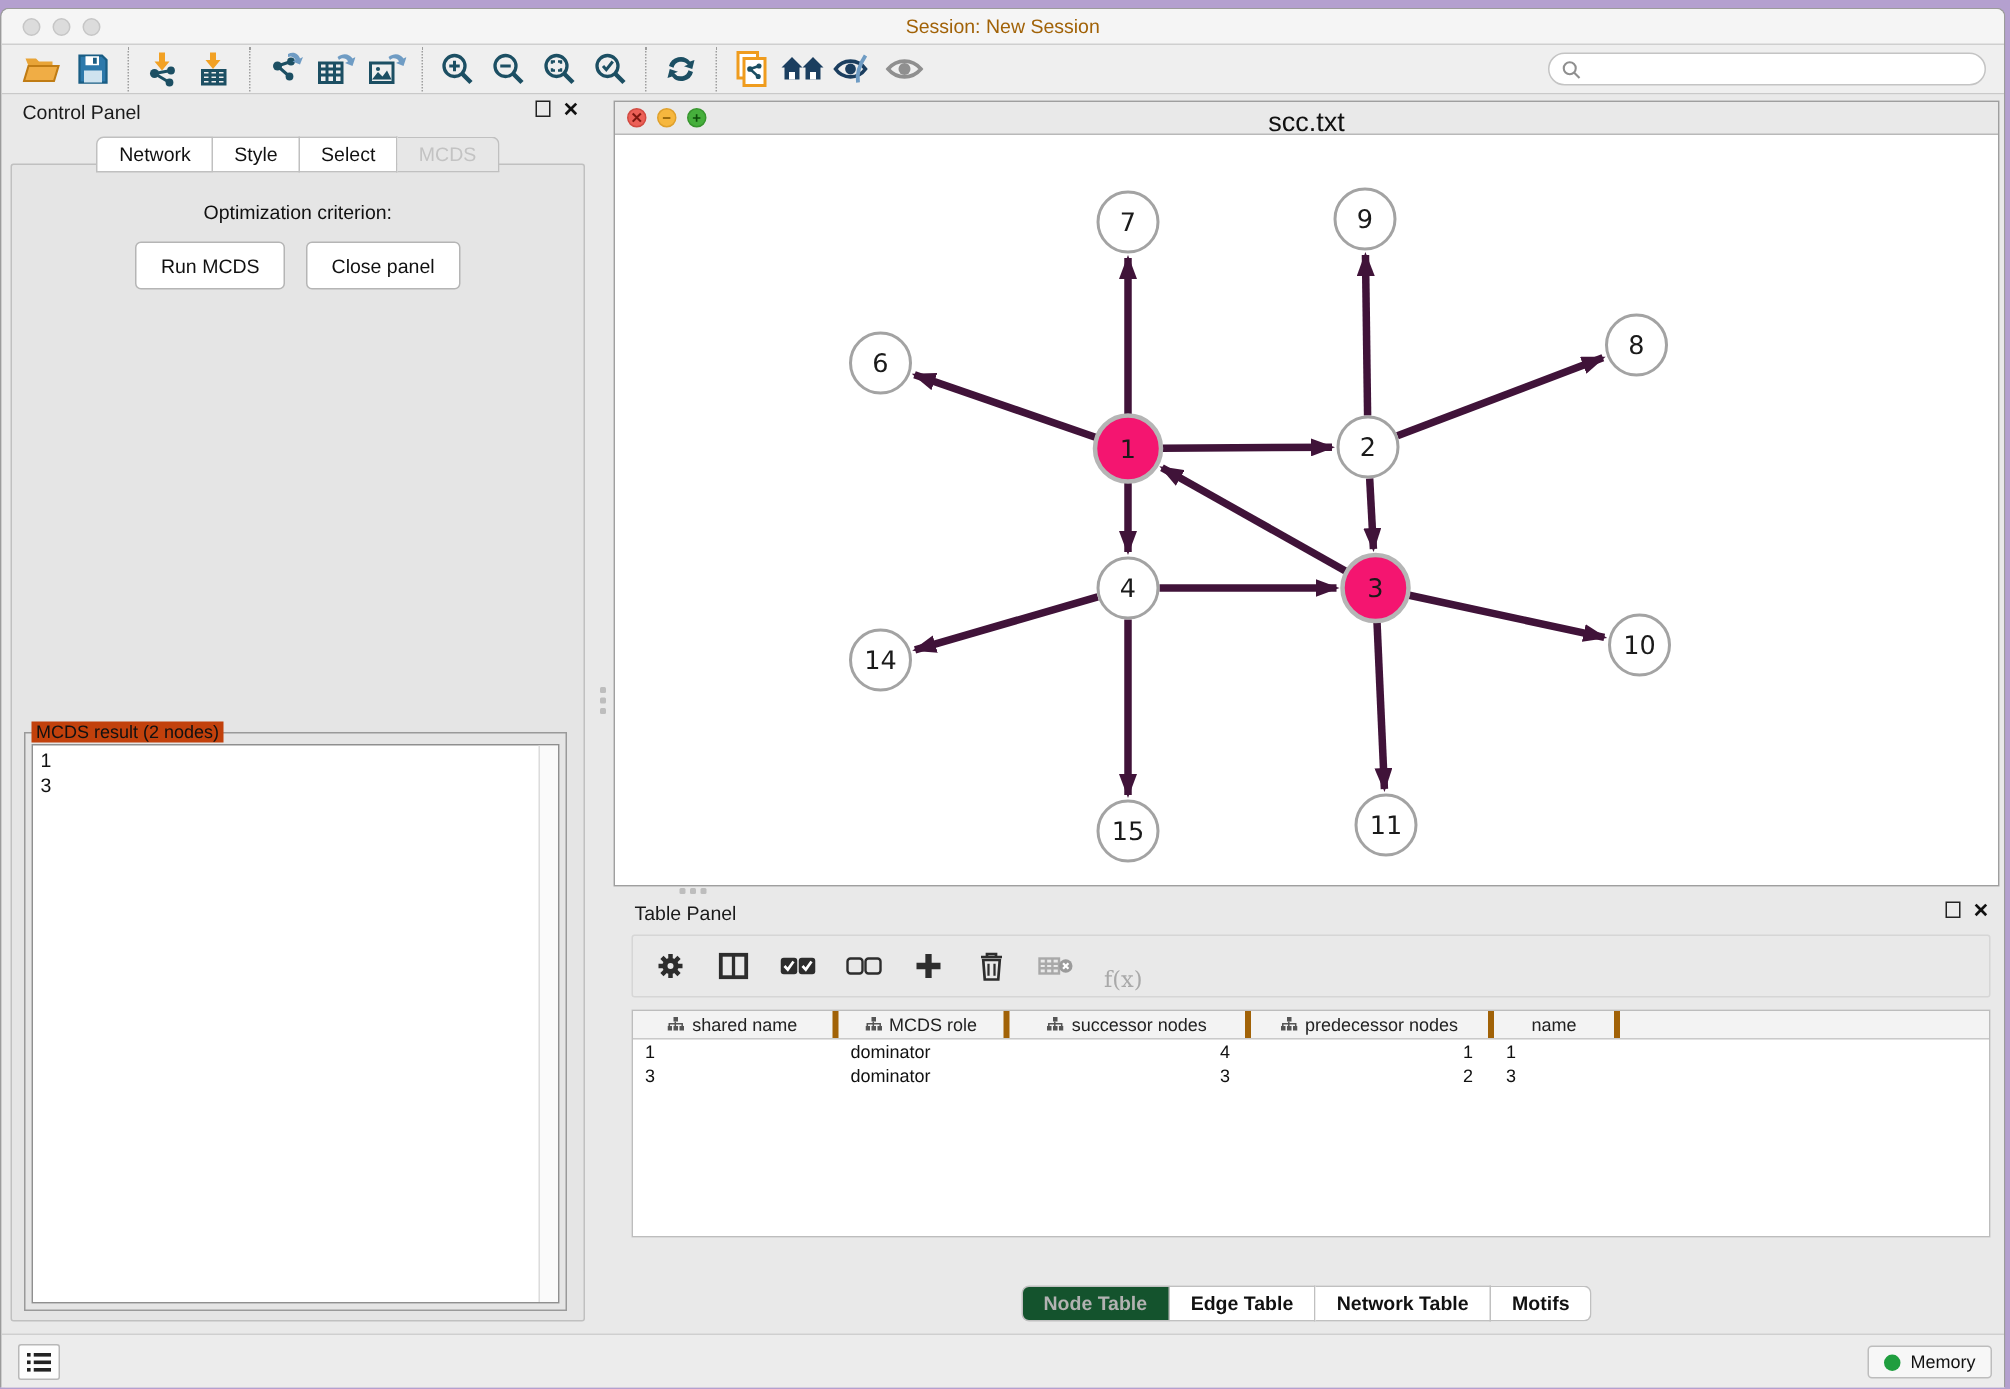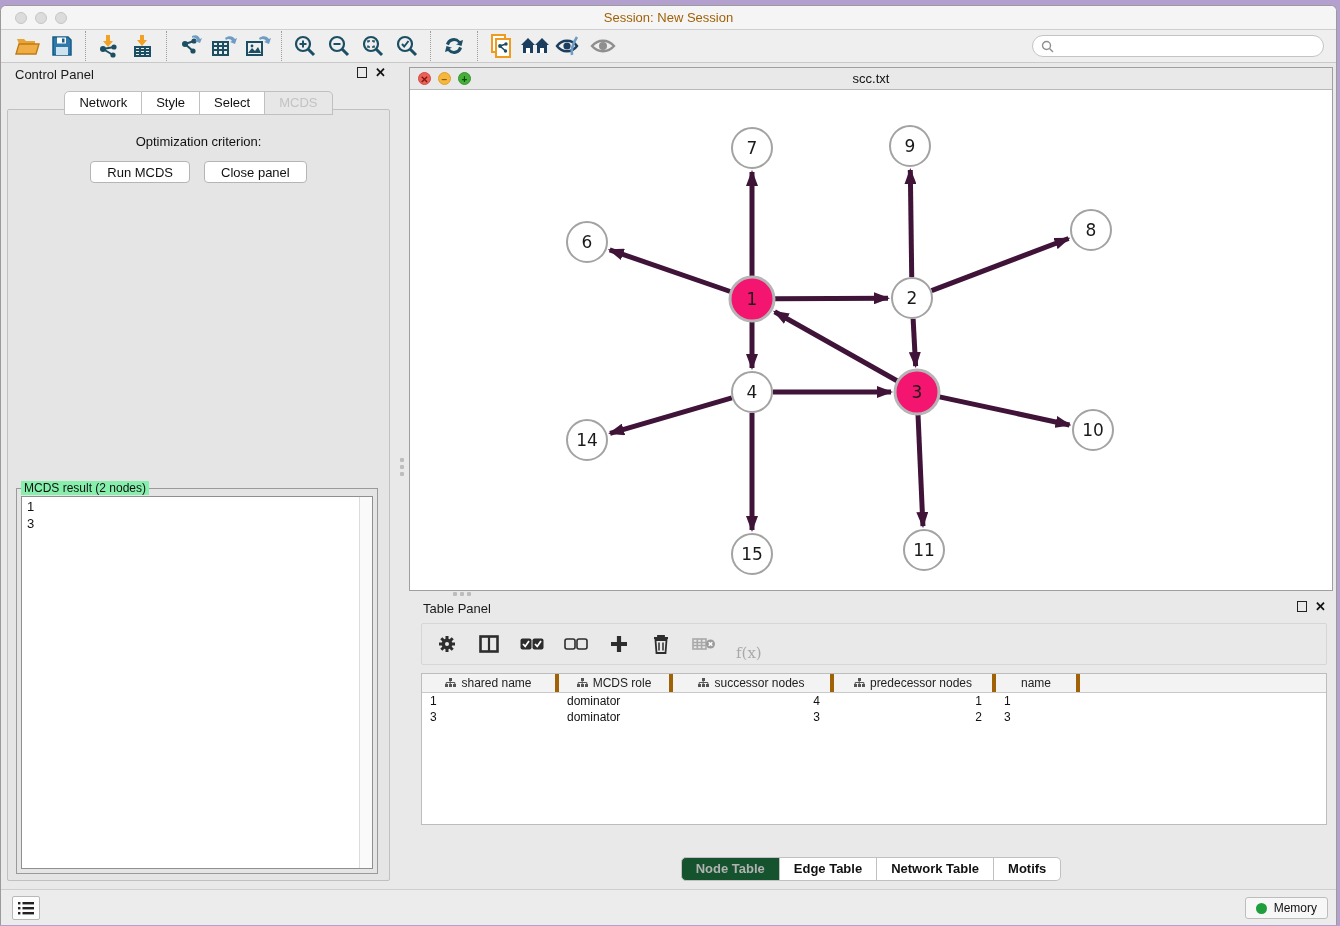--- a/index.html
+++ b/index.html
@@ -65,26 +65,26 @@
     position:relative; margin:9px auto 0; width:310px; height:23px;
     background:#fff; border:1px solid #b5b5b5; border-radius:4px;
     font-size:13px; color:#111; line-height:21px; padding-left:10px;
   }
   .dd-arrows { position:absolute; right:7px; top:4px; display:flex; flex-direction:column; gap:2px; }
   .dd-arrows i { display:block; width:0; height:0; border-left:4px solid transparent; border-right:4px solid transparent; }
   .dd-up { border-bottom:5px solid #666; }
   .dd-down { border-top:5px solid #666; }
   .btn-row { display:flex; justify-content:center; gap:14px; margin-top:12px; }
   .push-btn {
-    background:#fff; border:1px solid #b5b5b5; border-radius:4px; height:22px;
+    background:#fff; border:1px solid #b5b5b5; border-radius:4px; height:32px;
     font-size:13px; color:#111; padding:0 16px; font-family:inherit;
   }
   .result-box { position:absolute; left:8px; right:11px; top:378px; bottom:6px; border:1px solid #9a9a9a; }
   .result-legend {
-    position:absolute; top:-8px; left:4px; background:#86efac; padding:0 3px;
+    position:absolute; top:-8px; left:4px; background:#c2410c; padding:0 3px;
     font-size:12px; color:#111;
   }
   .result-inner {
     position:absolute; left:4px; right:4px; top:7px; bottom:4px;
     background:#fff; border:1px solid #8f8f8f; overflow:hidden;
   }
   .result-lines { padding:1px 5px; font-size:13px; color:#111; line-height:17px; }
   .result-scroll {
     position:absolute; right:0; top:0; bottom:0; width:13px;
     background:#fafafa; border-left:1px solid #dcdcdc;
@@ -98,21 +98,21 @@
     background:#fff; border:1px solid #9f9f9f;
   }
   .net-titlebar {
     position:relative; height:22px; background:#e9e9e9; border-bottom:1px solid #b9b9b9;
   }
   .net-lights { position:absolute; left:8px; top:4px; display:flex; gap:7px; }
   .net-light { width:13px; height:13px; border-radius:50%; font-size:10px; font-weight:bold; text-align:center; line-height:13px; }
   .nl-red { background:#ec6057; border:1px solid #d14a41; color:#7e1710; }
   .nl-yellow { background:#f6b73e; border:1px solid #dfa02b; color:#8a5d04; }
   .nl-green { background:#46af3c; border:1px solid #37952e; color:#0d4d0a; }
-  .net-title { position:absolute; left:0; right:0; top:3px; text-align:center; font-size:13px; color:#111; }
+  .net-title { position:absolute; left:0; right:0; top:3px; text-align:center; font-size:18px; color:#111; }
   .net-canvas { position:absolute; left:0; right:0; top:22px; bottom:0; background:#fff; overflow:hidden; }
   
   .table-panel { position:absolute; left:408px; right:3px; top:534px; bottom:2px; }
   .tp-toolbar {
     position:absolute; left:12px; right:6px; top:26px; height:42px;
     background:#e9e9e9; border:1px solid #d6d6d6; border-radius:2px;
     display:flex; align-items:center; gap:20px; padding-left:14px;
   }
   .tp-btn { display:flex; align-items:center; justify-content:center; min-width:22px; height:24px; }
   .fx-label { font-family:"DejaVu Serif", serif; font-size:15px; color:#a9a9a9;margin-top:18px; }

